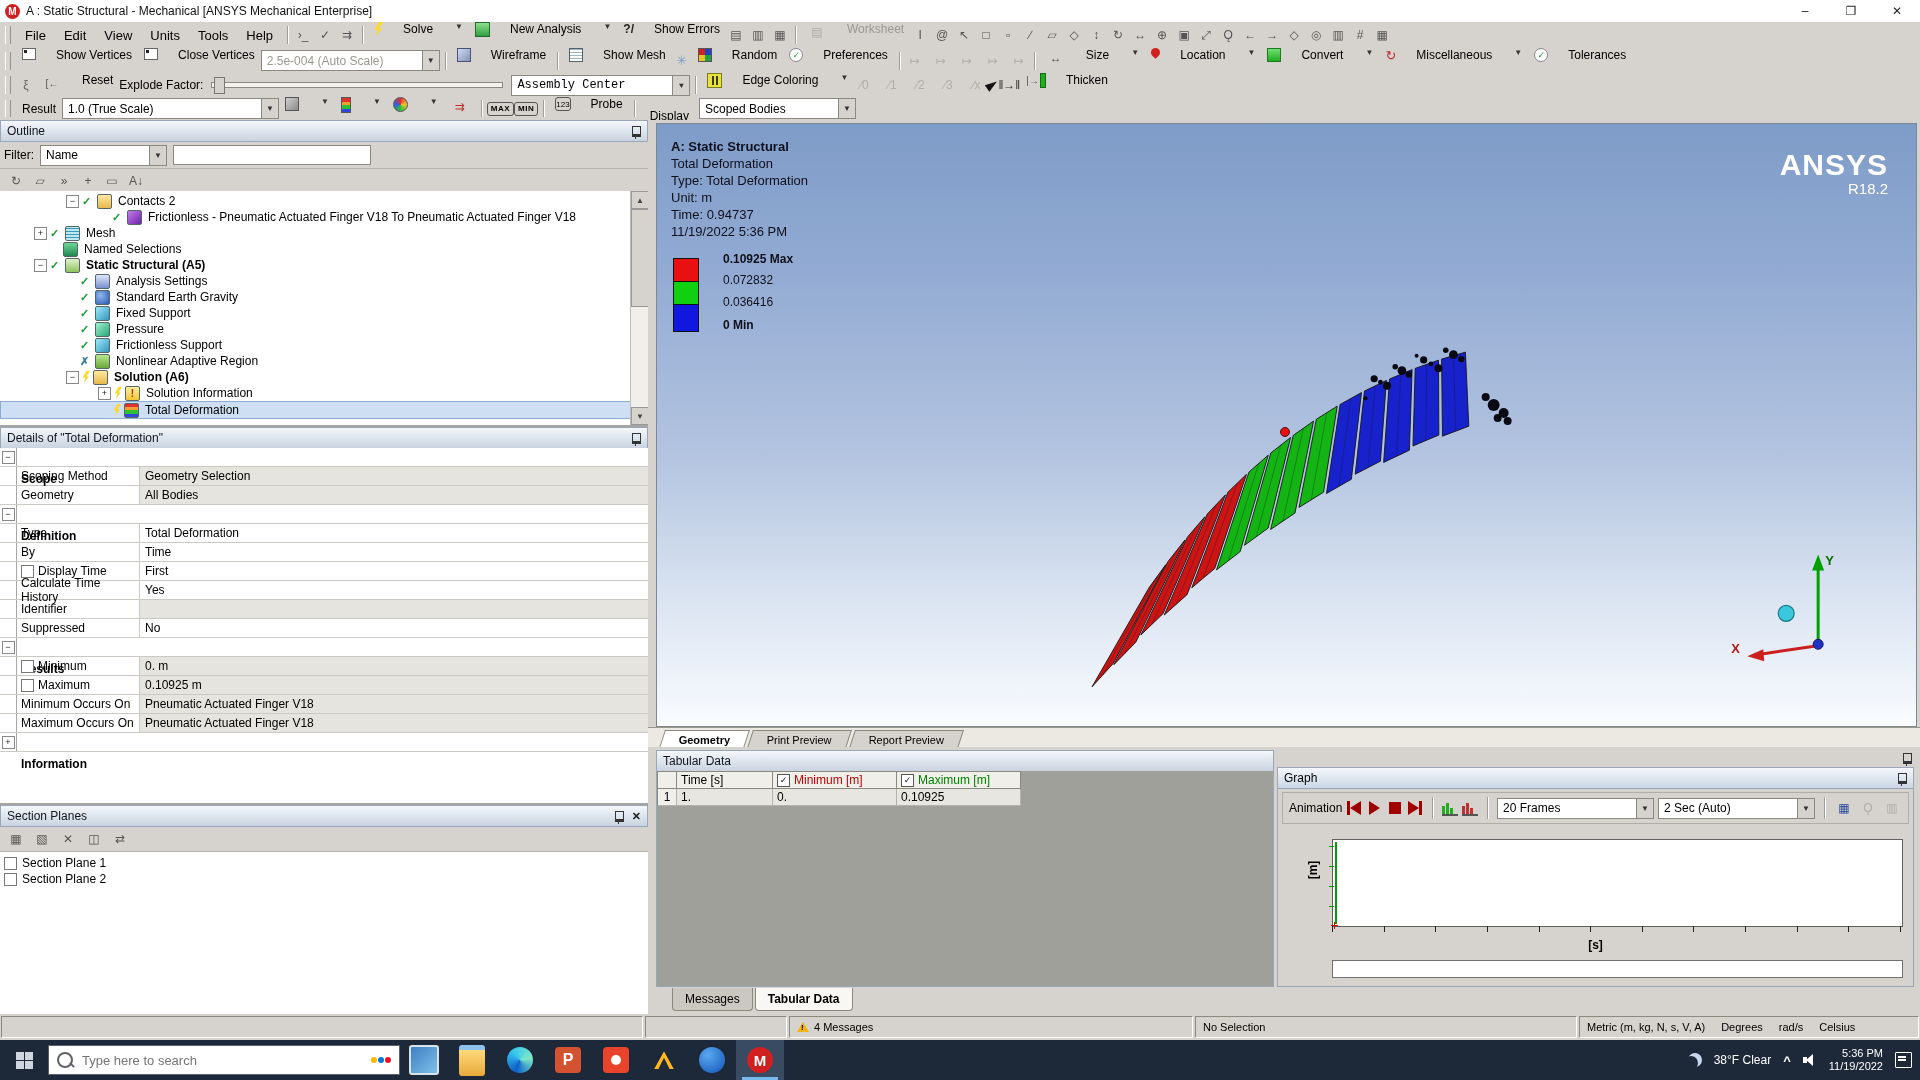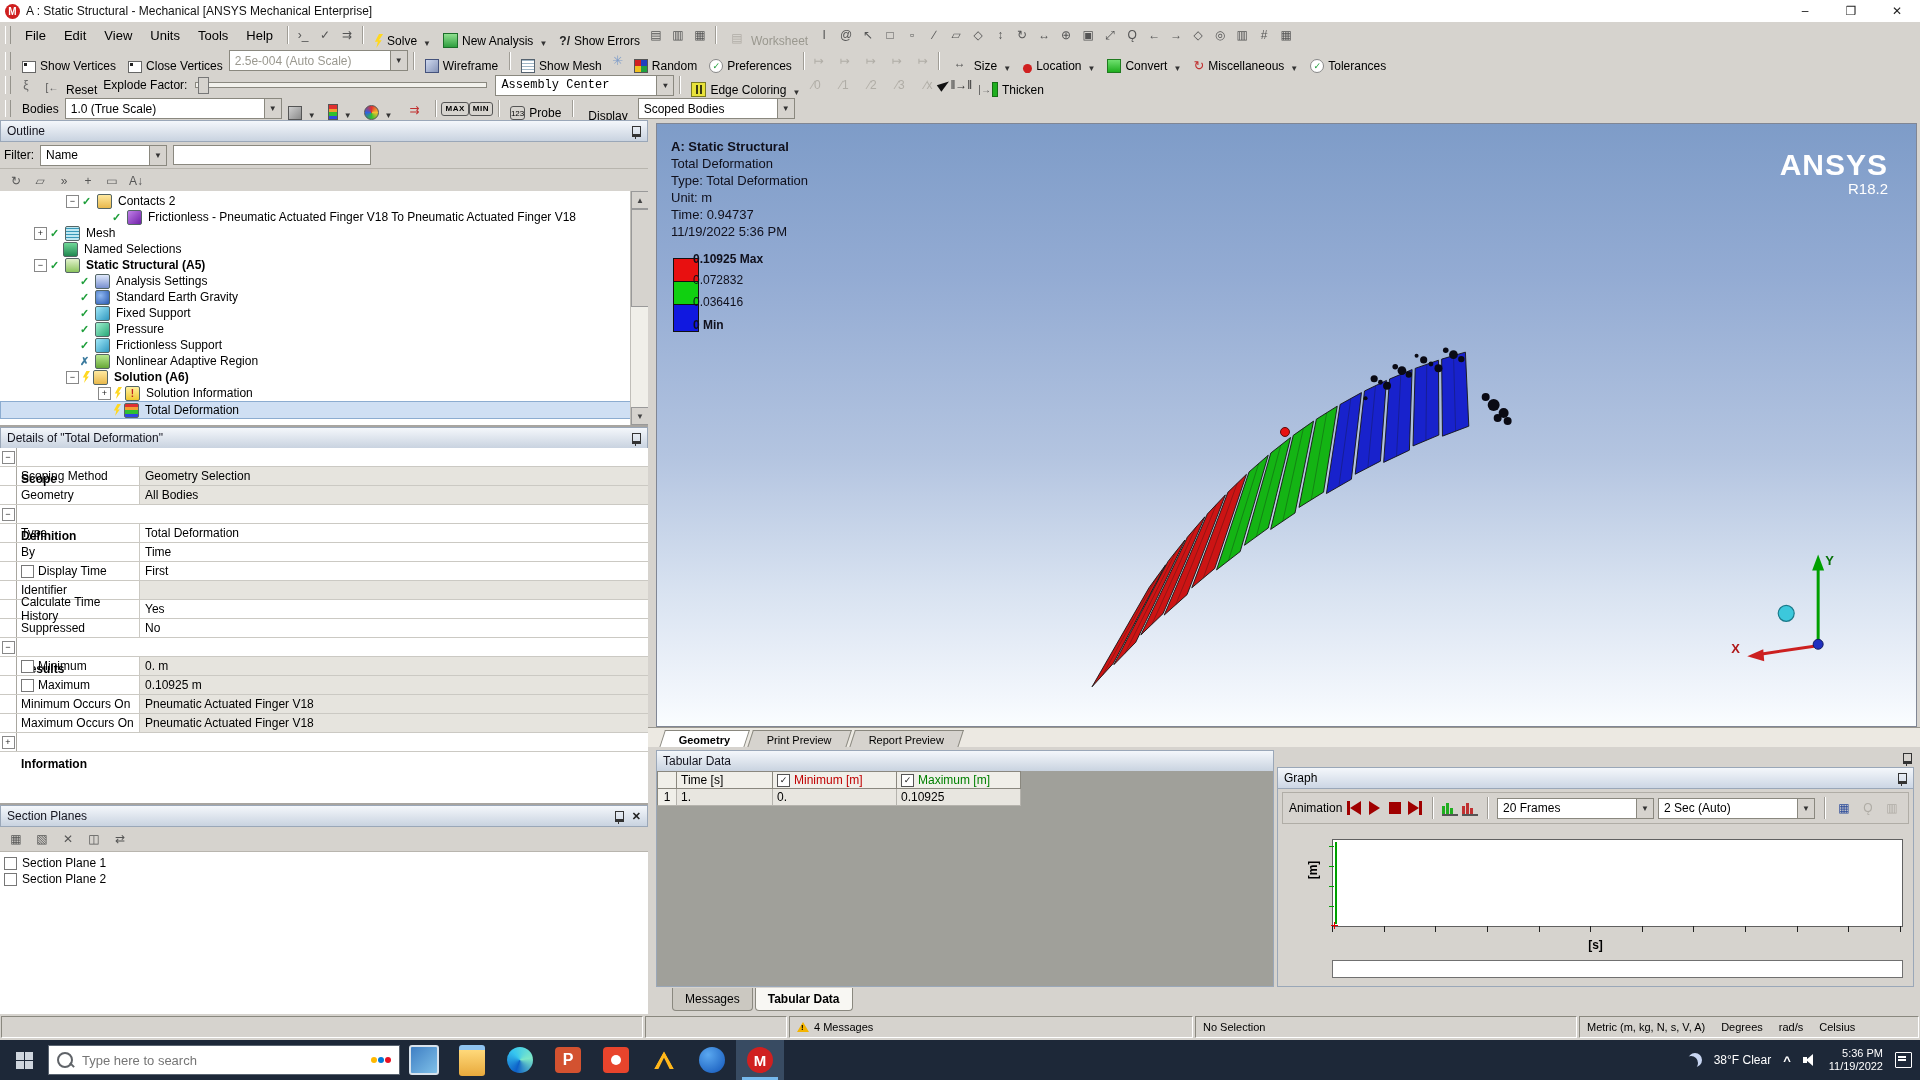--- a/index.html
+++ b/index.html
@@ -12,21 +12,21 @@
   .wbtn{width:46px;height:100%;display:flex;align-items:center;justify-content:center;font-size:12px;color:#222;}
   
   .trow{position:absolute;left:0;width:1920px;display:flex;align-items:center;background:#d6d3ce;border-bottom:1px solid #b8b5ae;padding-left:2px;}
   .menubar{top:22px;height:26px;}
   .tb2{top:48px;height:25px;}
   .tb3{top:73px;height:24px;}
   .tb4{top:97px;height:23px;}
   .handle{width:4px;height:72%;border-left:1px solid #fff;border-right:1px solid #95938c;margin:0 5px 0 3px;flex:none;}
   .vsep{width:1px;height:72%;background:#a09d96;margin:0 5px;flex:none;box-shadow:1px 0 0 #fff;}
   .menu-item{padding:0 9px;font-size:13px;}
-  .pbtn{display:inline-flex;align-items:flex-end;gap:4px;padding:0 6px;height:100%;font-size:12px;white-space:nowrap;}
+  .pbtn{display:inline-flex;align-items:flex-start;gap:20px;padding:0 6px;height:100%;font-size:12px;white-space:nowrap;}
   .pbtn .cap{white-space:nowrap;}
   .dis{color:#9a988f;}
   .arr9{font-size:8px;color:#333;margin-left:2px;}
   .tbi{display:inline-flex;align-items:center;justify-content:center;min-width:20px;height:20px;font-size:12px;color:#555;flex:none;}
   .tbi.gray{color:#b0ada6;}
   .dd{display:inline-flex;align-items:center;height:19px;background:#fff;border:1px solid #8a887f;font-size:12px;padding-left:5px;justify-content:space-between;flex:none;}
   .dd .arrbox{width:16px;height:100%;background:#d6d3ce;border-left:1px solid #8a887f;display:flex;align-items:center;justify-content:center;font-size:8px;color:#333;margin-left:4px;}
   .bolt{width:9px;height:14px;background:#ffd820;clip-path:polygon(55% 0,100% 0,55% 45%,85% 45%,25% 100%,42% 55%,10% 55%);display:inline-block;flex:none;}
   .grid-ic{width:13px;height:13px;background:linear-gradient(#8fe08f,#2f9e3f);border:1px solid #1c6e2a;flex:none;}
   .qslash{color:#222;font-weight:bold;}
@@ -106,21 +106,21 @@
   
   #viewport{position:absolute;left:648px;top:120px;right:0;height:607px;background:#d6d3ce;}
   #vp{position:absolute;left:8px;top:3px;right:3px;bottom:0;border:1px solid #808694;background:linear-gradient(180deg,#7e9cc8 0%,#93abd3 25%,#b3c4e0 55%,#d9e3f1 78%,#f2f6fc 95%,#fafdff 100%);overflow:hidden;}
   #vp-svg{position:absolute;inset:0;width:100%;height:100%;}
   .vp-note{position:absolute;left:14px;top:14px;color:#10101c;font-size:13px;line-height:17px;}
   .vp-note .b{font-weight:bold;}
   #legend{position:absolute;left:16px;top:128px;width:220px;height:110px;}
   #legend-blocks{position:absolute;left:0;top:6px;width:26px;}
   #legend-blocks div{border:1px solid #111;border-top:none;}
   #legend-blocks div:first-child{border-top:1px solid #111;}
-  .lg-label{position:absolute;left:20px;height:14px;font-size:12px;color:#10101c;white-space:nowrap;}
+  .lg-label{position:absolute;left:50px;height:14px;font-size:12px;color:#10101c;white-space:nowrap;}
   #ansys-logo{position:absolute;right:28px;top:26px;text-align:right;color:#fff;}
   #ansys-logo .l1{font-size:30px;font-weight:bold;letter-spacing:1px;line-height:30px;}
   #ansys-logo .l2{font-size:15px;line-height:18px;}
   #ruler{position:absolute;left:421px;top:540px;width:430px;height:46px;color:#10101c;font-size:11px;}
   #ruler .bar{position:absolute;left:4px;top:15px;width:410px;height:11px;border:1px solid #000;background:linear-gradient(90deg,#000 0 25%,#fff 0 50%,#000 0 75%,#fff 0 100%);}
   .rlab{position:absolute;white-space:nowrap;}
   
   #vtabs{position:absolute;left:648px;top:727px;right:0;height:20px;background:#ece9e2;border-top:1px solid #9a978f;display:flex;align-items:flex-end;padding-left:14px;gap:0;}
   .vtab{height:17px;padding:0 16px;border:1px solid #8a887f;border-bottom:none;transform:skewX(-18deg);background:#d6d3ce;display:flex;align-items:center;margin-right:3px;}
   .vtab span{transform:skewX(18deg);font-size:11px;white-space:nowrap;}
@@ -394,21 +394,21 @@
         <span class="thicken-ic">
           <span style="color:#555;font-size:10px;">|→</span>
           <span class="bar"></span>
         </span>
         <span class="cap">Thicken</span>
       </span>
   </div>
 
   <div class="trow tb4">
     <span class="handle"></span>
-    <span class="cap" style="padding:0 6px;">Bodies</span>
+    <span class="cap" style="padding:0 6px;">Result</span>
     <span class="dd" style="width:210px;">
         <span>1.0 (True Scale)</span>
         <span class="arrbox">▼</span>
       </span>
     <span class="pbtn">
         <span class="cube-ic" style="background:linear-gradient(135deg,#cfcfcf,#8a8a8a);border-color:#555;"></span>
         <span class="arr9">▼</span>
       </span>
     <span class="pbtn">
         <span class="legend-ic"></span>
@@ -602,30 +602,30 @@
             <span class="dstub"></span>
             <span class="dlabel">
               <span class="cb"></span>
               <span>Display Time</span>
             </span>
             <span class="dvalue">First</span>
           </div>
           <div class="drow">
             <span class="dstub"></span>
             <span class="dlabel">
+              <span>Calculate Time History</span>
+            </span>
+            <span class="dvalue">Yes</span>
+          </div>
+          <div class="drow">
+            <span class="dstub"></span>
+            <span class="dlabel">
               <span>Identifier</span>
             </span>
             <span class="dvalue vgray"></span>
-          </div>
-          <div class="drow">
-            <span class="dstub"></span>
-            <span class="dlabel">
-              <span>Calculate Time History</span>
-            </span>
-            <span class="dvalue">Yes</span>
           </div>
           <div class="drow">
             <span class="dstub"></span>
             <span class="dlabel">
               <span>Suppressed</span>
             </span>
             <span class="dvalue">No</span>
           </div>
           <div class="drow">
             <span class="dstub">

